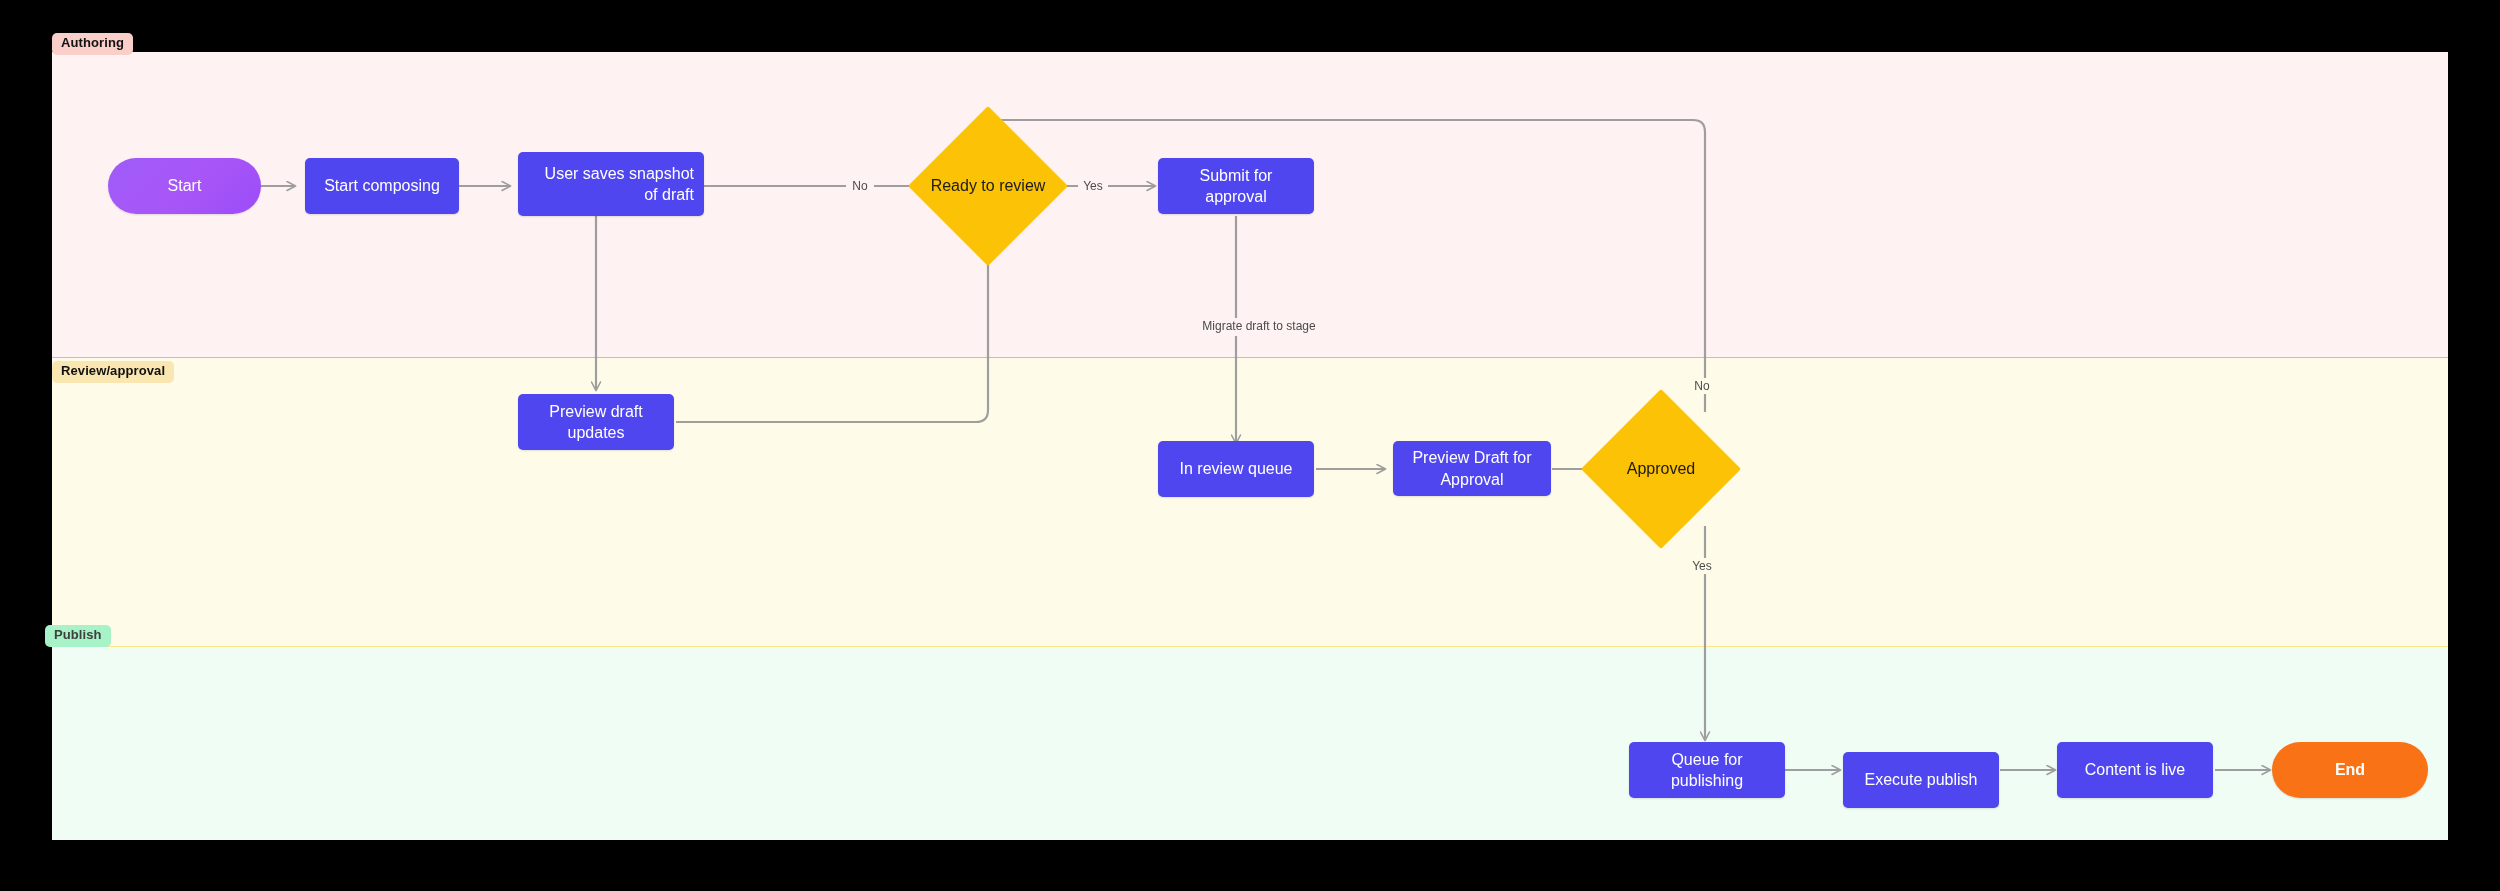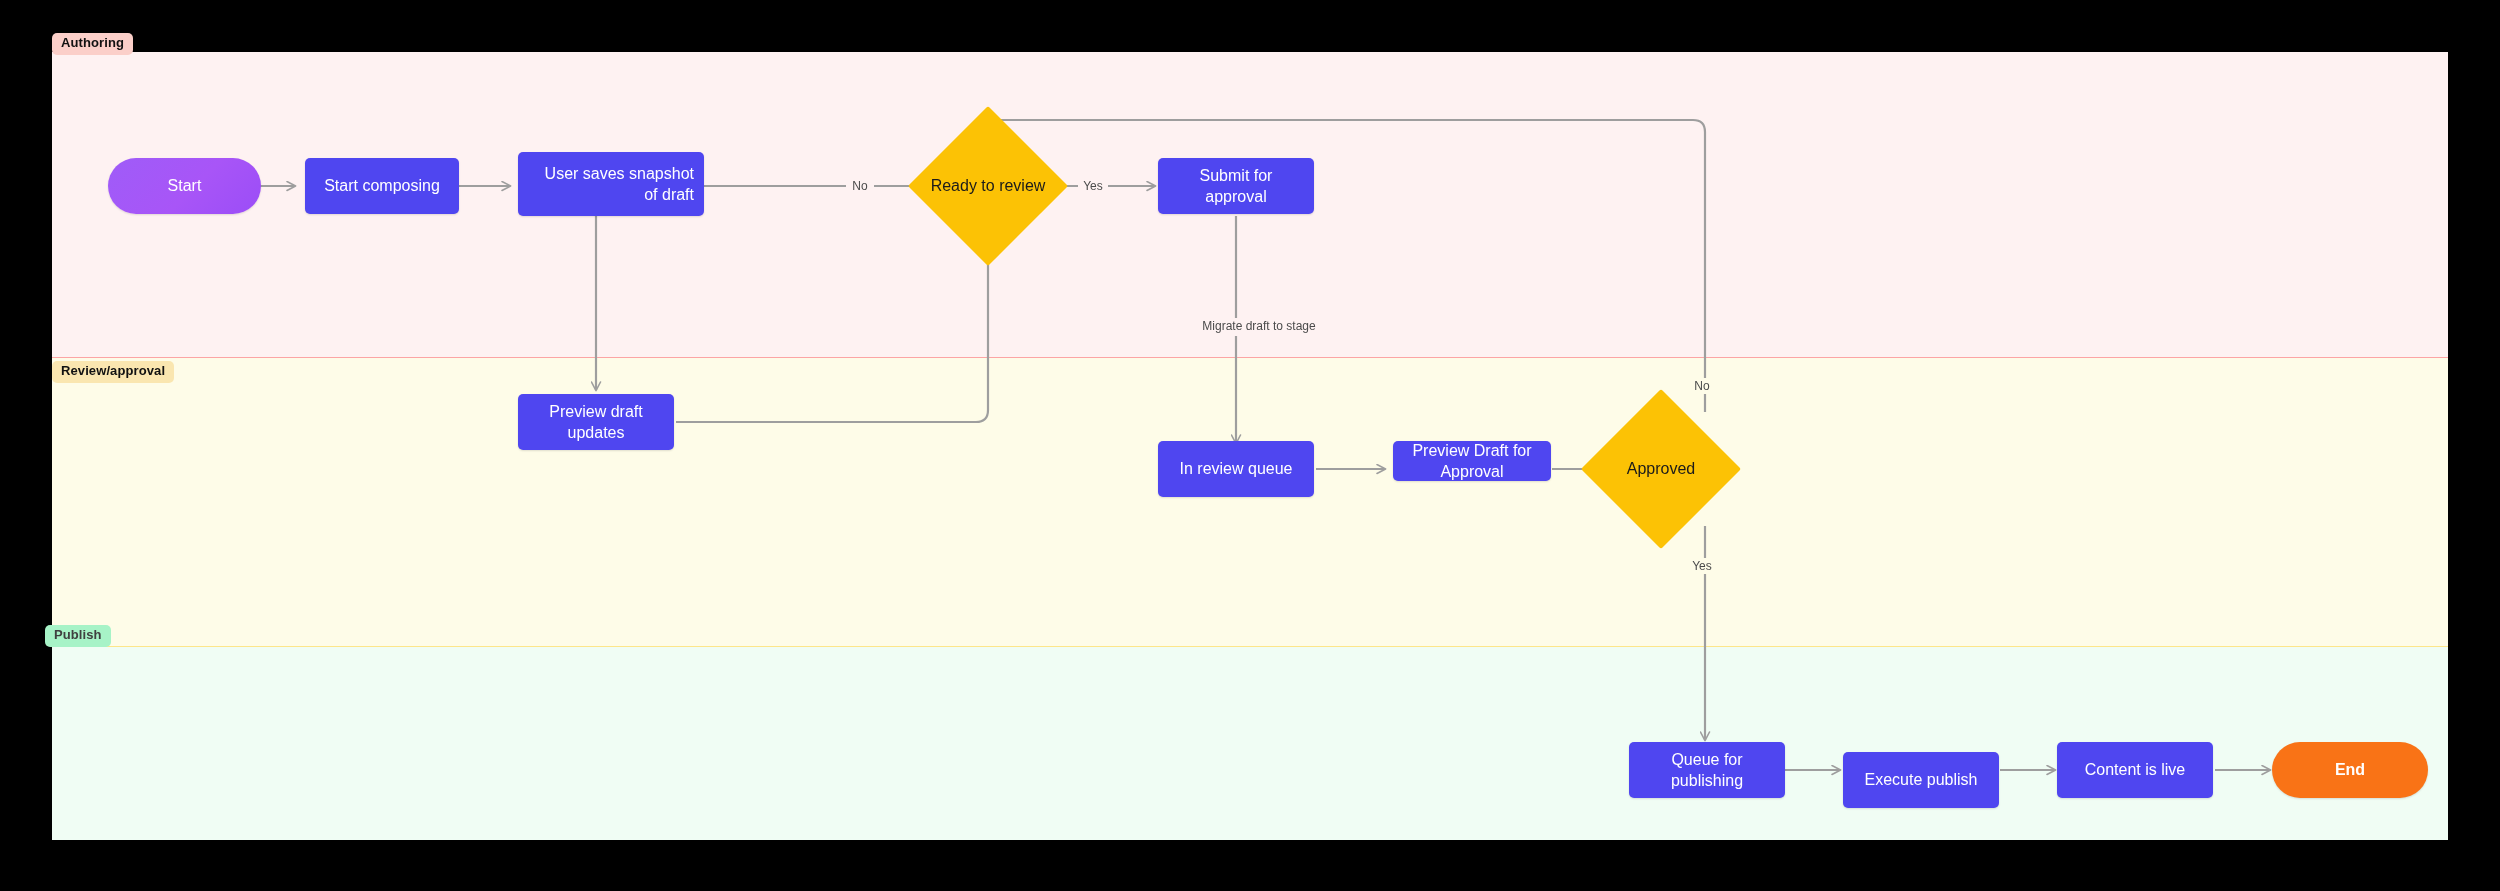--- a/index.html
+++ b/index.html
@@ -210,21 +210,21 @@
   </div>
 
   <div class="node node-process" style="left:518px; top:394px; width:156px; height:56px;">
     <span>Preview draft updates</span>
   </div>
 
   <div class="node node-process" style="left:1158px; top:441px; width:156px; height:56px;">
     <span>In review queue</span>
   </div>
 
-  <div class="node node-process" style="left:1393px; top:441px; width:158px; height:40px;">
+  <div class="node node-process" style="left:1393px; top:441px; width:158px; height:55px;">
     <span>Preview Draft for Approval</span>
   </div>
 
   <div class="node node-decision" style="left:1581px; top:389px; width:160px; height:160px;">
     <span class="dia"></span>
     <span class="dlabel">Approved</span>
   </div>
 
   <div class="node node-process" style="left:1629px; top:742px; width:156px; height:56px;">
     <span>Queue for publishing</span>

